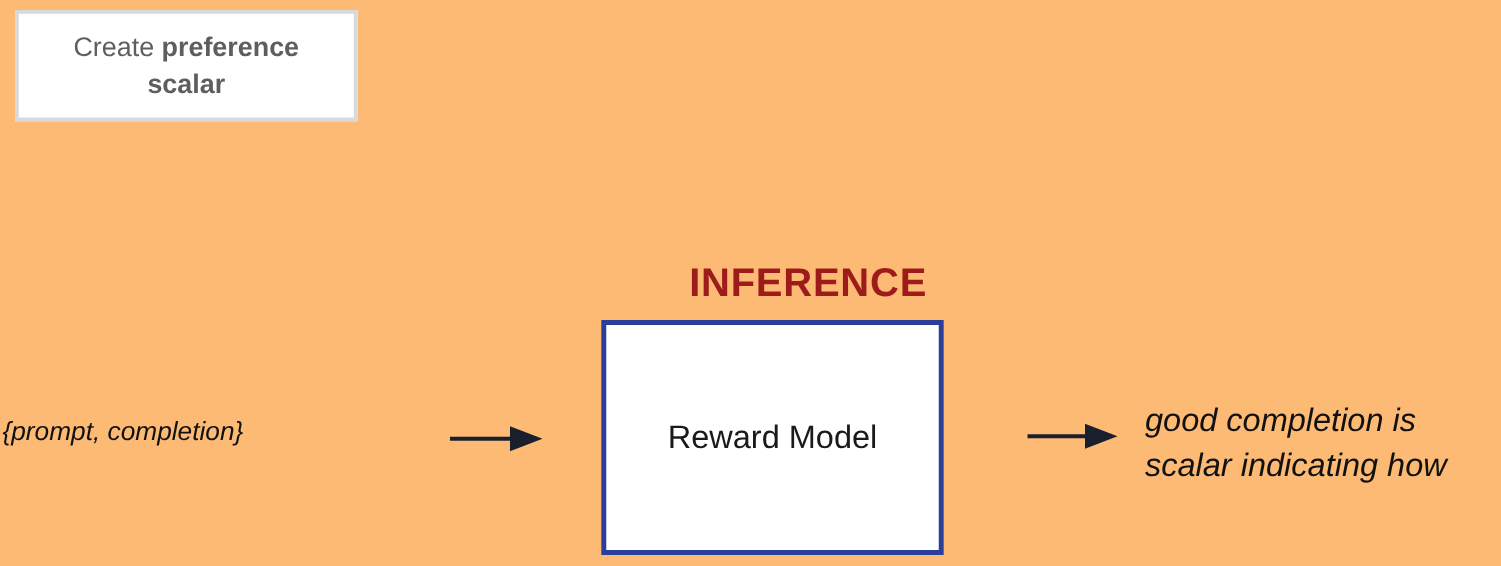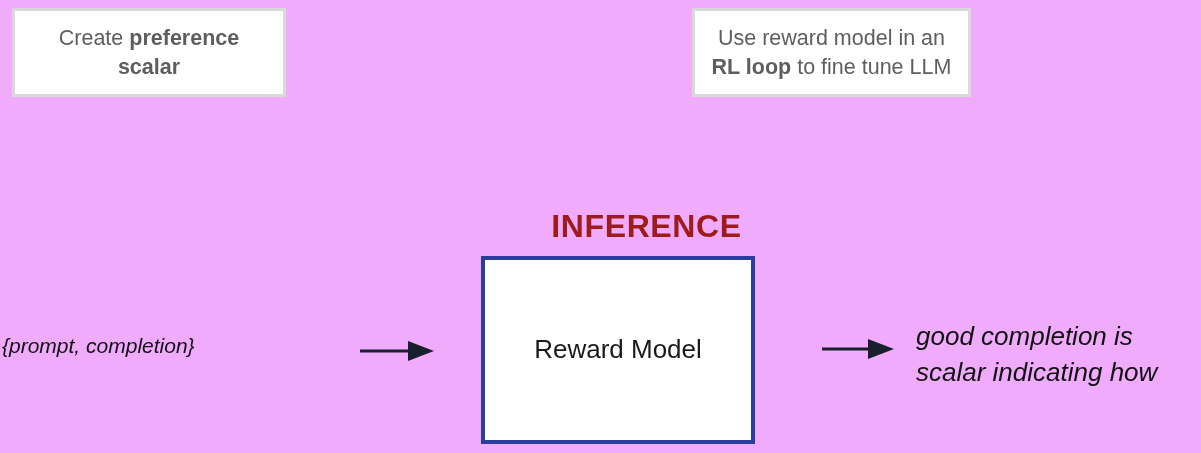--- a/index.html
+++ b/index.html
@@ -7,21 +7,21 @@
     padding: 0;
     background: #ffffff;
   }
   body {
     font-family: "Liberation Sans", sans-serif;
   }
   #canvas {
     position: relative;
     width: 1201px;
     height: 453px;
-    background: #f0abfc;
+    background: #fdba74;
     overflow: hidden;
   }
 
   
   .step-box {
     position: absolute;
     box-sizing: border-box;
     display: flex;
     align-items: center;
     justify-content: center;
@@ -118,23 +118,20 @@
 </head>
 <body>
 
 <div id="canvas">
 
   <div class="step-box gray" id="step-1">
     <span class="step-text"><span>Create </span><b>preference</b><br><b>scalar</b></span>
   </div>
 
 
-  <div class="step-box gray" id="step-3">
-    <span class="step-text"><span>Use reward model in an</span><br><b>RL loop</b><span> to fine tune LLM</span></span>
-  </div>
 
   <div id="inference-title">INFERENCE</div>
 
   <div class="side-text" id="input-label">{prompt, completion}</div>
 
   <svg class="arrow" id="arrow-input" width="80" height="30" viewBox="0 0 80 30">
     <line x1="2" y1="15" x2="56" y2="15" stroke="#1a1f2e" stroke-width="3.2"></line>
     <polygon points="50,5 76,15 50,25" fill="#1a1f2e"></polygon>
   </svg>
 

